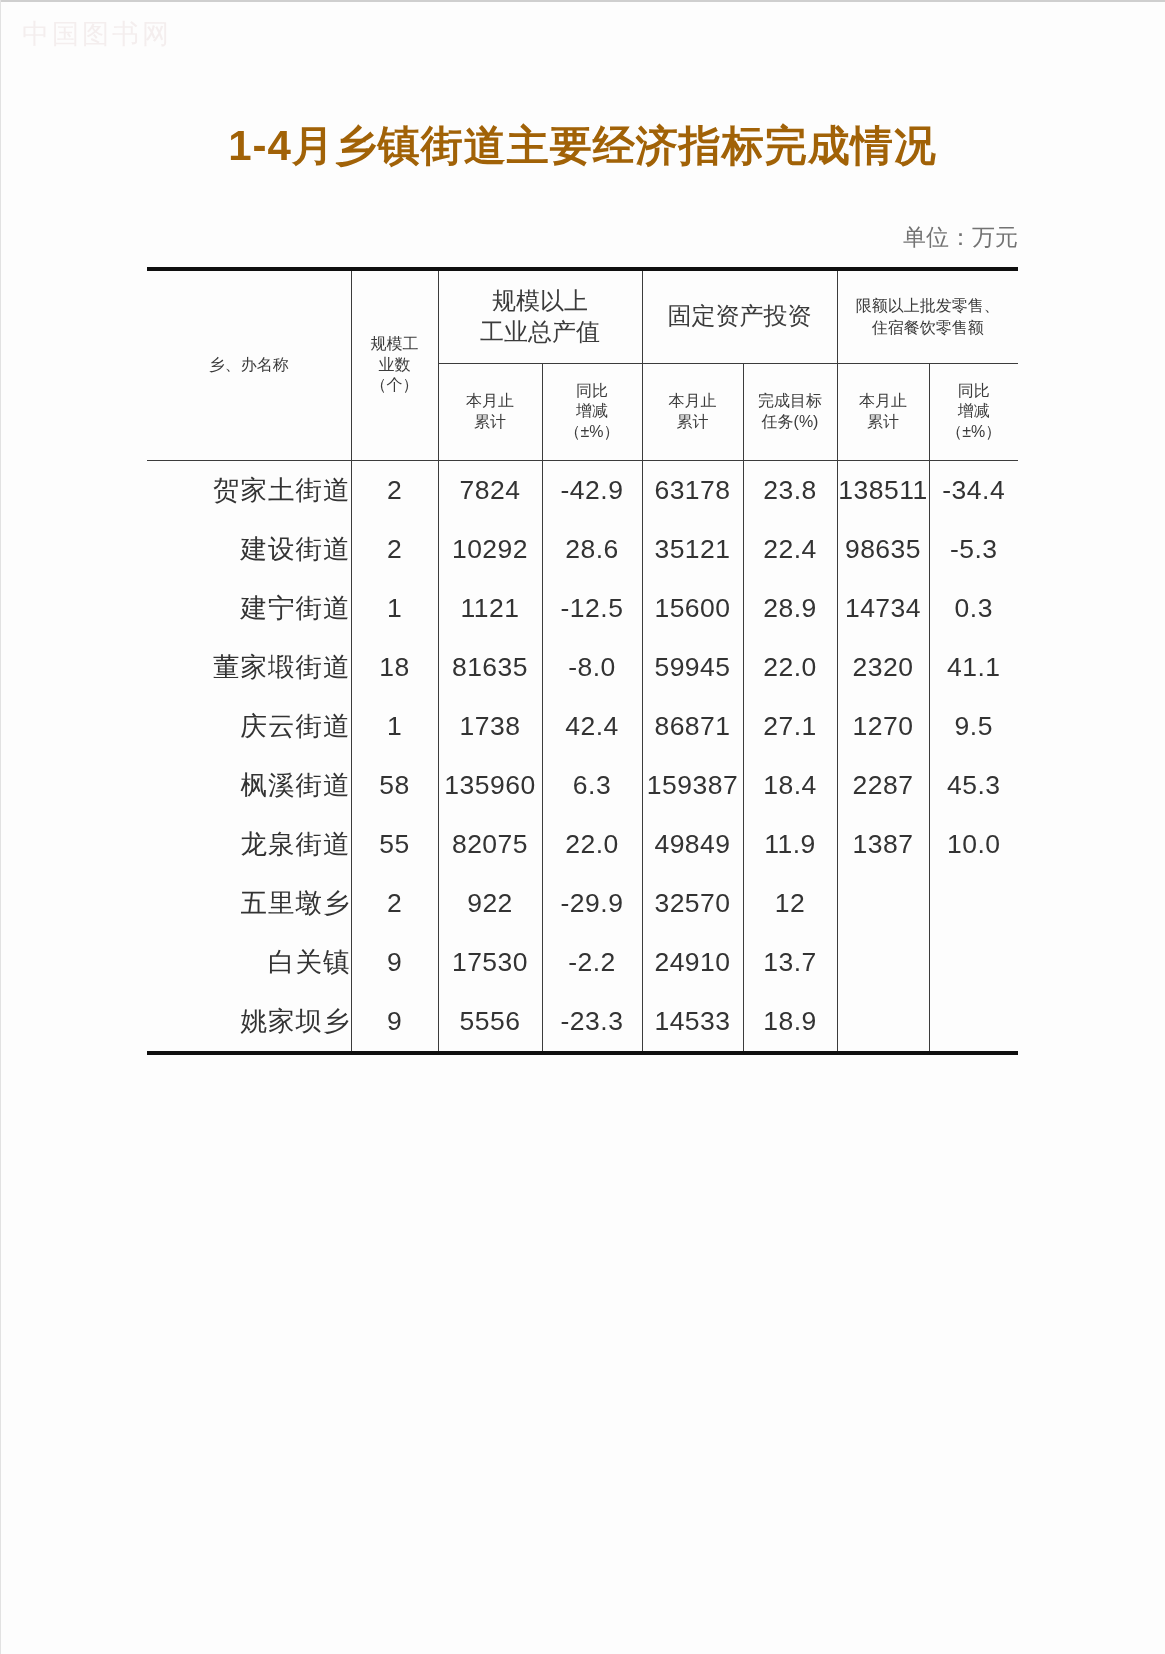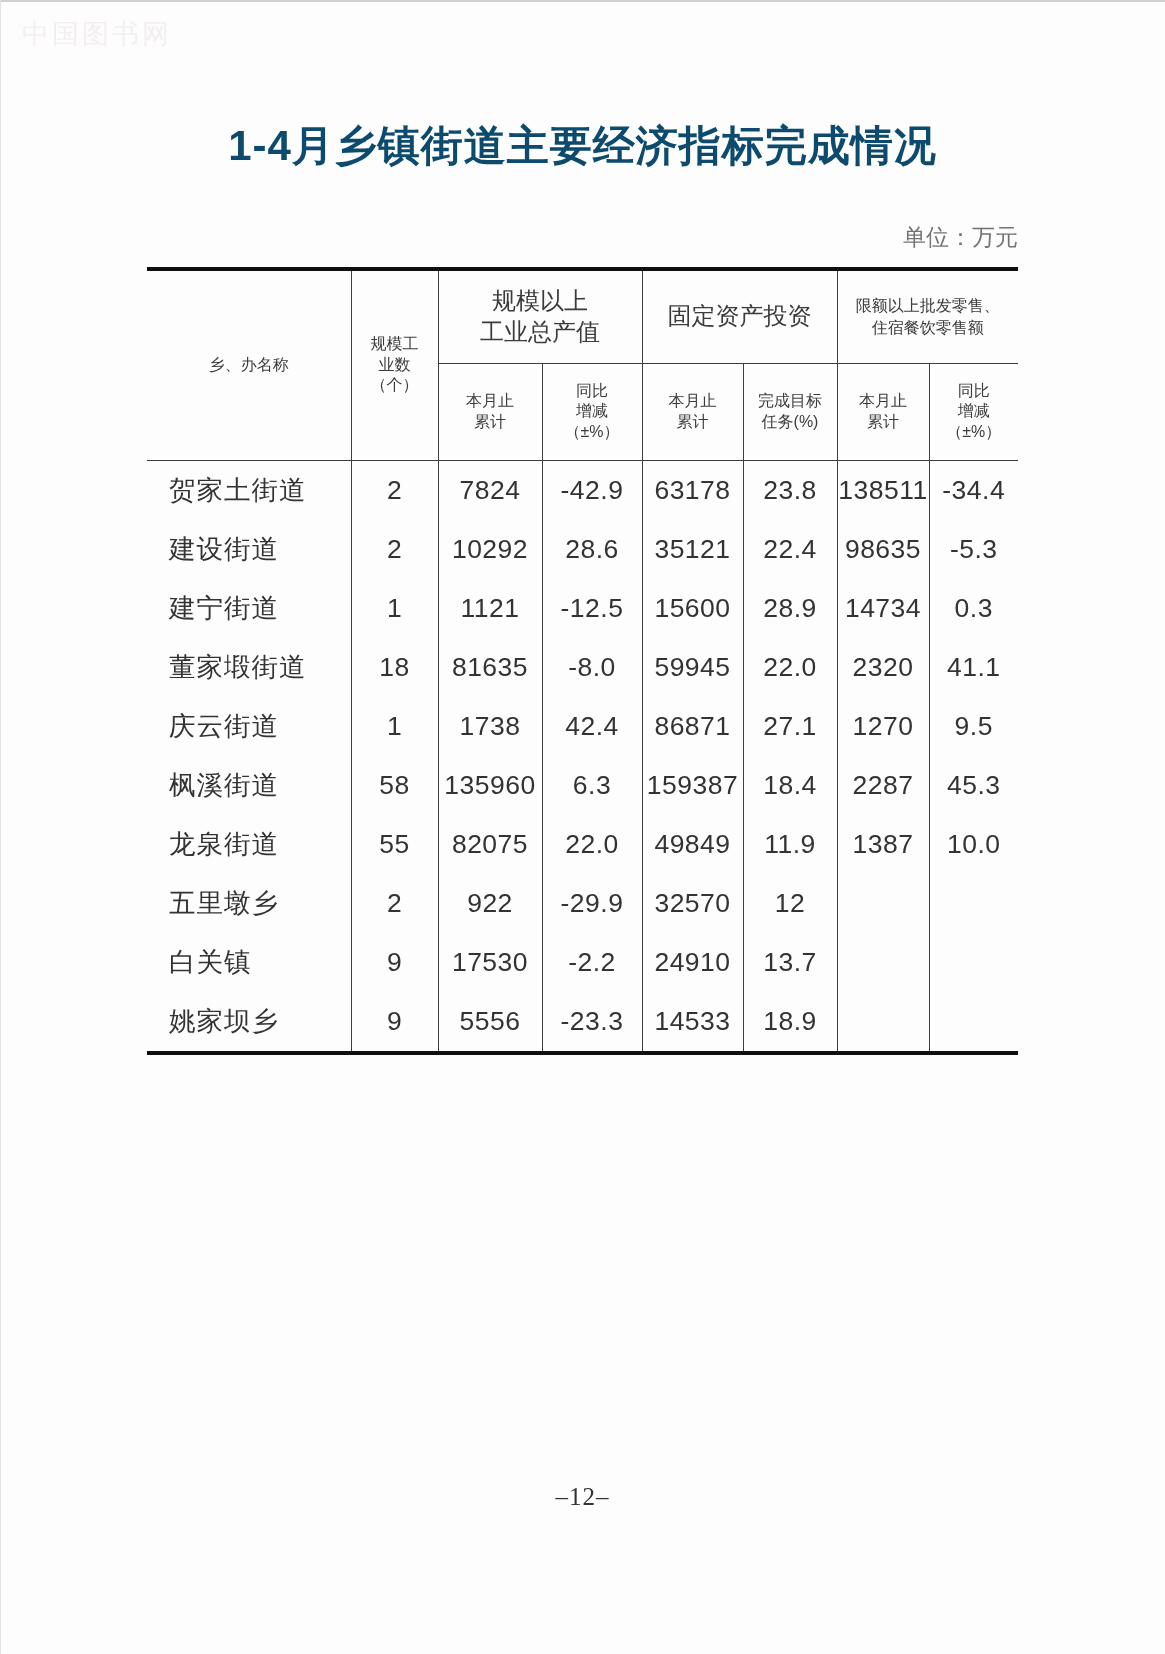--- a/index.html
+++ b/index.html
@@ -31,21 +31,21 @@
     user-select: none;
   }
   .content { margin: 0 147px; }
   .title {
     padding-top: 120px;
     text-align: center;
     font-size: 42px;
     line-height: 1.25;
     font-weight: bold;
     letter-spacing: 1px;
-    color: #0c4a6e;
+    color: #a16207;
   }
   .unit-row {
     margin-top: 50px;
     text-align: right;
     font-size: 23px;
     height: 28px;
     line-height: 28px;
     color: #737373;
   }
   table.stats-table {
@@ -76,21 +76,21 @@
   thead tr:first-child th { height: 92px; }
   thead tr:last-child th { height: 96px; }
   .th-group { font-size: 24px; }
   .th-group-retail { font-size: 16px; line-height: 1.35; }
   tbody td {
     height: 59px;
     font-size: 26.5px;
     color: #333;
     letter-spacing: 0.5px;
   }
-  td.td-name { text-align: left; padding-left: 22px; letter-spacing: 1px; margin-top: 47px; }
+  td.td-name { text-align: right; padding-left: 22px; letter-spacing: 1px; margin-top: 47px; }
   .pageno {
     margin-top: 428px;
     text-align: center;
     font-family: "Liberation Serif", "DejaVu Serif", serif;
     font-size: 25px;
     letter-spacing: 1px;
     color: #333;
   }
 </style>
 </head>
@@ -244,15 +244,14 @@
     <td>5556</td>
     <td>-23.3</td>
     <td>14533</td>
     <td>18.9</td>
     <td></td>
     <td></td>
   </tr>
         </tbody>
     </table>
 
-    <div class="pageno">–12–</div>
   </div>
 </div>
 
 </body></html>

